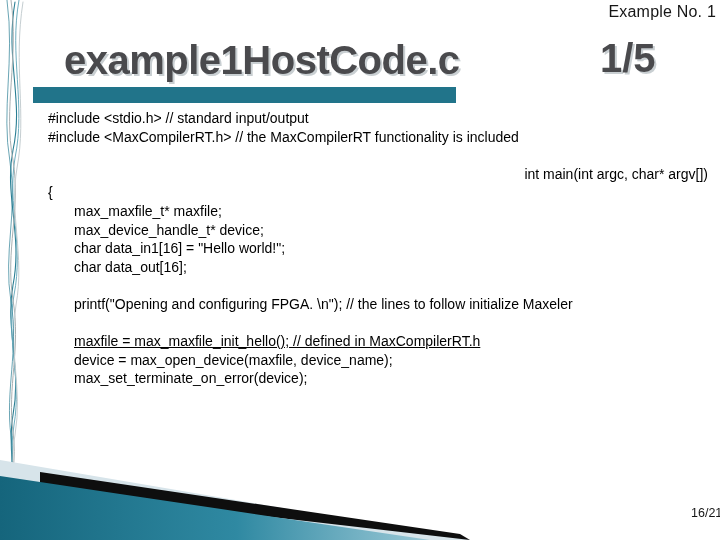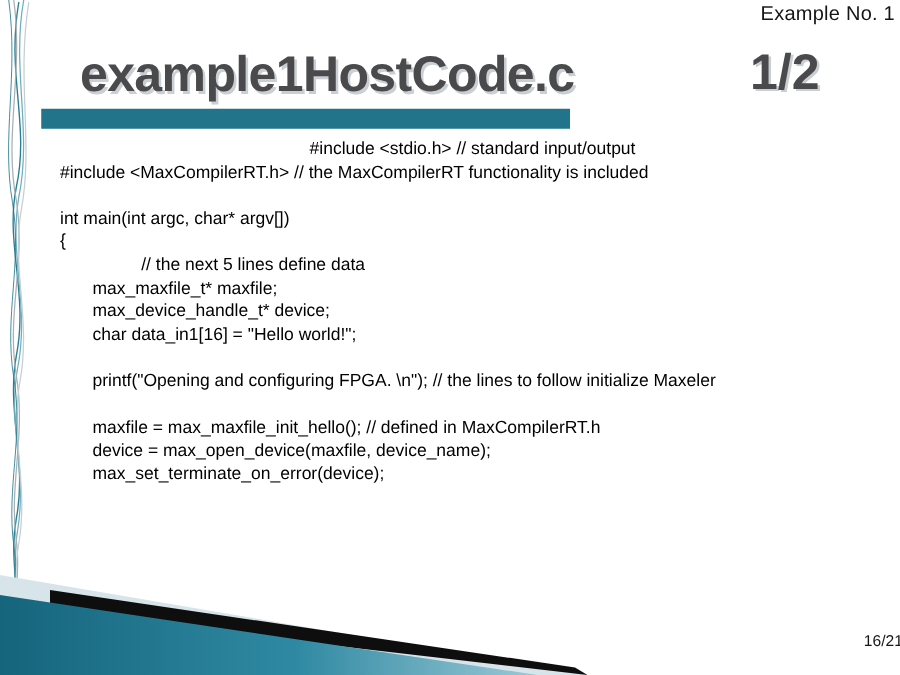--- a/index.html
+++ b/index.html
@@ -64,38 +64,38 @@
     </defs>
     <polygon points="0,10 470,90 0,90" fill="#d7e4ea"></polygon>
     <polygon points="40,22 460,84 470,90 40,40" fill="#0e0e0e"></polygon>
     <polygon points="0,26 120,44 430,90 0,90" fill="url(#tealGrad)"></polygon>
   </svg>
 
   <div class="header-label">Example No. 1</div>
 
   <div class="page-title" style="color: rgb(74, 74, 77);">example1HostCode.c</div>
 
-  <div class="page-indicator" style="color: rgb(74, 74, 77);">1/2</div>
+  <div class="page-indicator" style="color: rgb(74, 74, 77);">1/5</div>
 
   <div class="title-bar" style="background: rgb(33, 116, 138);"></div>
 
   <div class="code-block" style="color: rgb(0, 0, 0);">
 
-  <div class="code-line" style="padding-left: 0px; text-align: center;">#include &lt;stdio.h&gt; // standard input/output</div>
+  <div class="code-line" style="padding-left: 0px;">#include &lt;stdio.h&gt; // standard input/output</div>
       <div class="code-line" style="padding-left: 0px;">#include &lt;MaxCompilerRT.h&gt; // the MaxCompilerRT functionality is included</div>
       <div class="code-line" style="padding-left: 0px;">&nbsp;</div>
-      <div class="code-line" style="padding-left: 0px;">int main(int argc, char* argv[])</div>
+      <div class="code-line" style="padding-left: 0px; text-align: right;">int main(int argc, char* argv[])</div>
       <div class="code-line" style="padding-left: 0px;">{</div>
-      <div class="code-line" style="padding-left: 65px;">// the next 5 lines define data</div>
       <div class="code-line" style="padding-left: 26px;">max_maxfile_t* maxfile;</div>
       <div class="code-line" style="padding-left: 26px;">max_device_handle_t* device;</div>
       <div class="code-line" style="padding-left: 26px;">char data_in1[16] = "Hello world!";</div>
+      <div class="code-line" style="padding-left: 26px;">char data_out[16];</div>
       <div class="code-line" style="padding-left: 0px;">&nbsp;</div>
       <div class="code-line" style="padding-left: 26px;">printf("Opening and configuring FPGA. \n"); // the lines to follow initialize Maxeler</div>
       <div class="code-line" style="padding-left: 0px;">&nbsp;</div>
-      <div class="code-line" style="padding-left: 26px;">maxfile = max_maxfile_init_hello(); // defined in MaxCompilerRT.h</div>
+      <div class="code-line" style="padding-left: 26px; text-decoration: underline;">maxfile = max_maxfile_init_hello(); // defined in MaxCompilerRT.h</div>
       <div class="code-line" style="padding-left: 26px;">device = max_open_device(maxfile, device_name);</div>
       <div class="code-line" style="padding-left: 26px;">max_set_terminate_on_error(device);</div>
     </div>
 
   <div class="slide-number">16/21</div>
 
 </div>
 
 </body></html>

